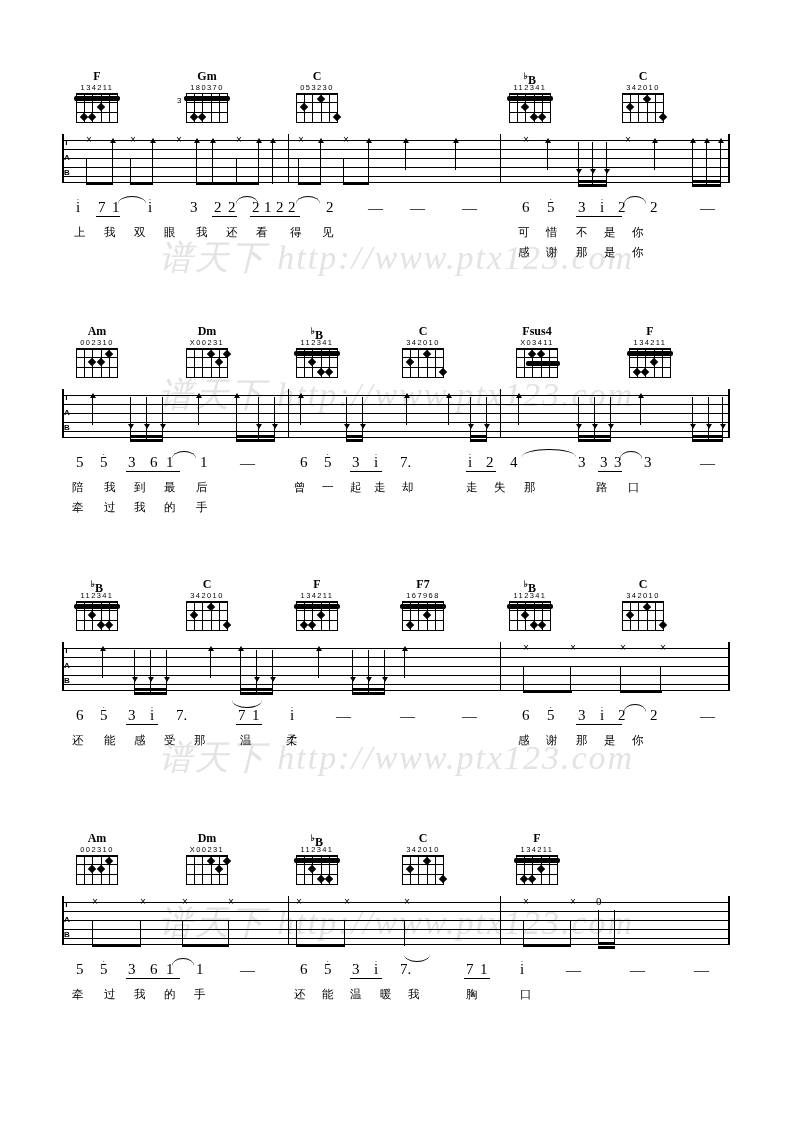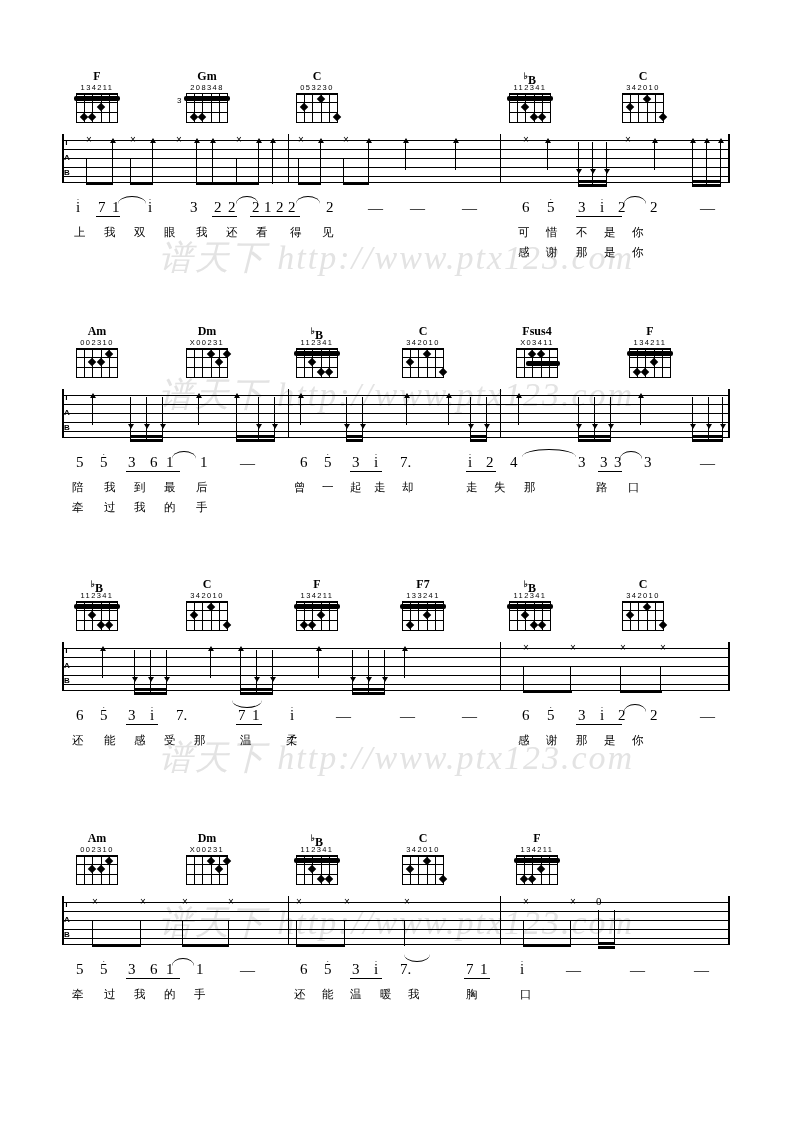--- a/index.html
+++ b/index.html
@@ -84,21 +84,21 @@
             <div class="hline" style="top:29px;"></div>
           <div class="barre" style="left:-2px;top:3px;width:46px;"></div>
           <div class="dot" style="left:22px;top:11px;"></div>
             <div class="dot" style="left:13px;top:21px;"></div>
             <div class="dot" style="left:5px;top:21px;"></div>
         </div>
       </div>
 
       <div class="chord" style="left:182px;">
         <div class="cname">Gm</div>
-        <div class="fingers">208348</div>
+        <div class="fingers">180370</div>
         <div class="grid">
           <div class="fretlabel" style="top:3px;">3</div>
           <div class="nut" style="height:1px;"></div>
           <div class="vline" style="left:0;"></div>
             <div class="vline" style="left:8px;"></div>
             <div class="vline" style="left:16px;"></div>
           <div class="vline" style="left:25px;"></div>
             <div class="vline" style="left:33px;"></div>
             <div class="vline" style="left:41px;"></div>
           <div class="hline" style="top:9px;"></div>
@@ -614,21 +614,21 @@
             <div class="hline" style="top:29px;"></div>
           <div class="barre" style="left:-2px;top:3px;width:46px;"></div>
           <div class="dot" style="left:22px;top:11px;"></div>
             <div class="dot" style="left:13px;top:21px;"></div>
             <div class="dot" style="left:5px;top:21px;"></div>
         </div>
       </div>
 
       <div class="chord" style="left:398px;">
         <div class="cname">F7</div>
-        <div class="fingers">133241</div>
+        <div class="fingers">167968</div>
         <div class="grid">
           <div class="nut"></div>
           <div class="vline" style="left:0;"></div>
             <div class="vline" style="left:8px;"></div>
             <div class="vline" style="left:16px;"></div>
           <div class="vline" style="left:25px;"></div>
             <div class="vline" style="left:33px;"></div>
             <div class="vline" style="left:41px;"></div>
           <div class="hline" style="top:9px;"></div>
             <div class="hline" style="top:19px;"></div>

